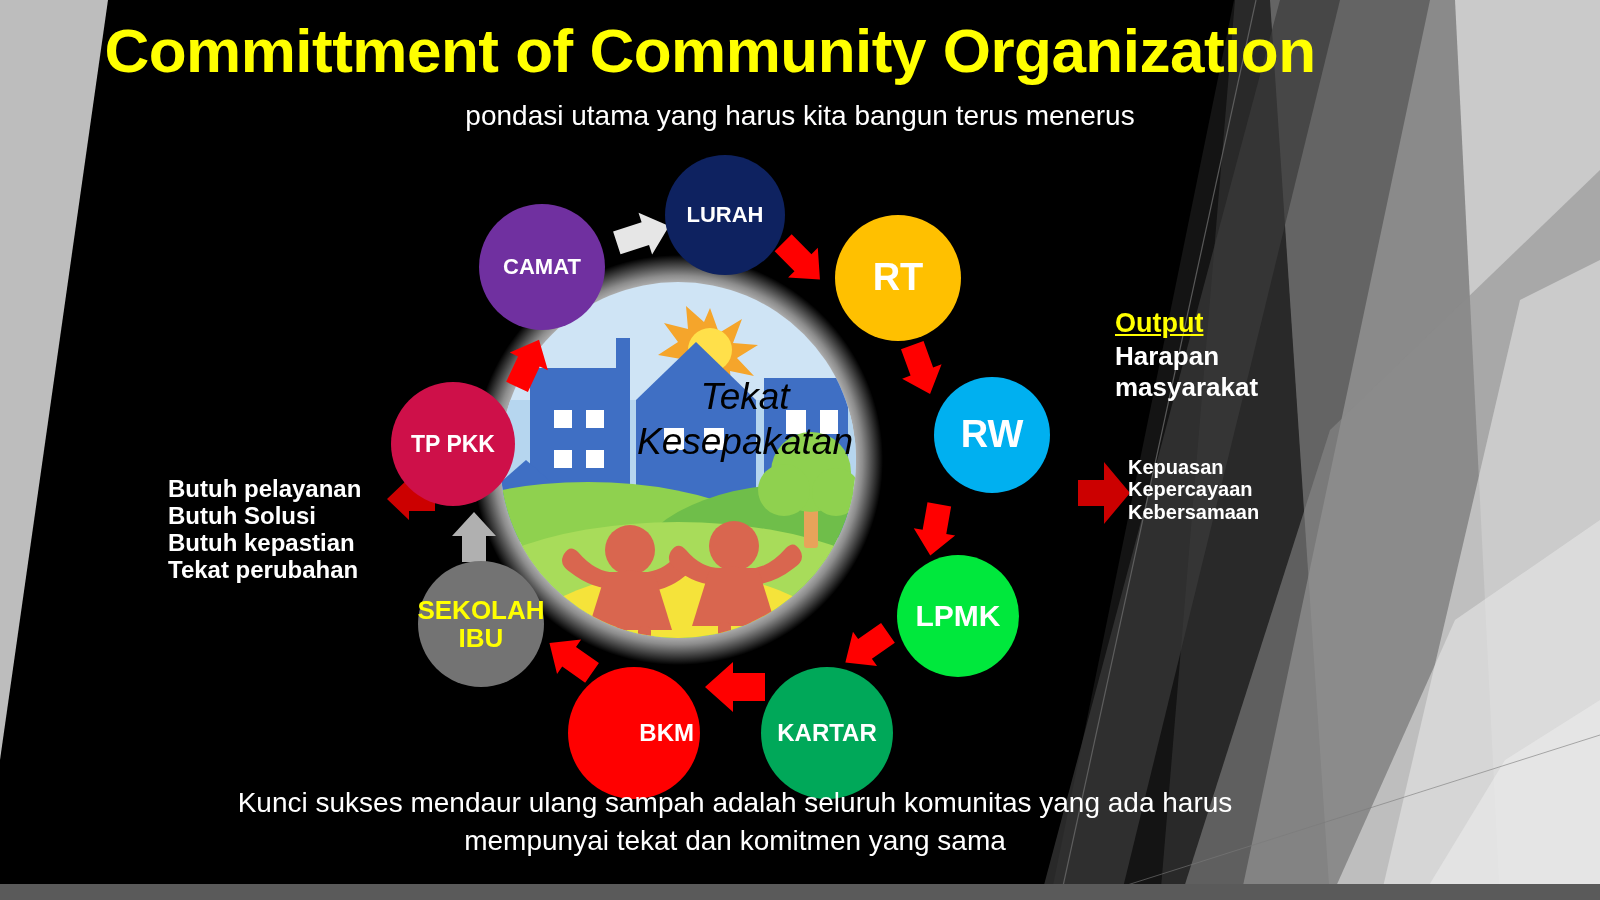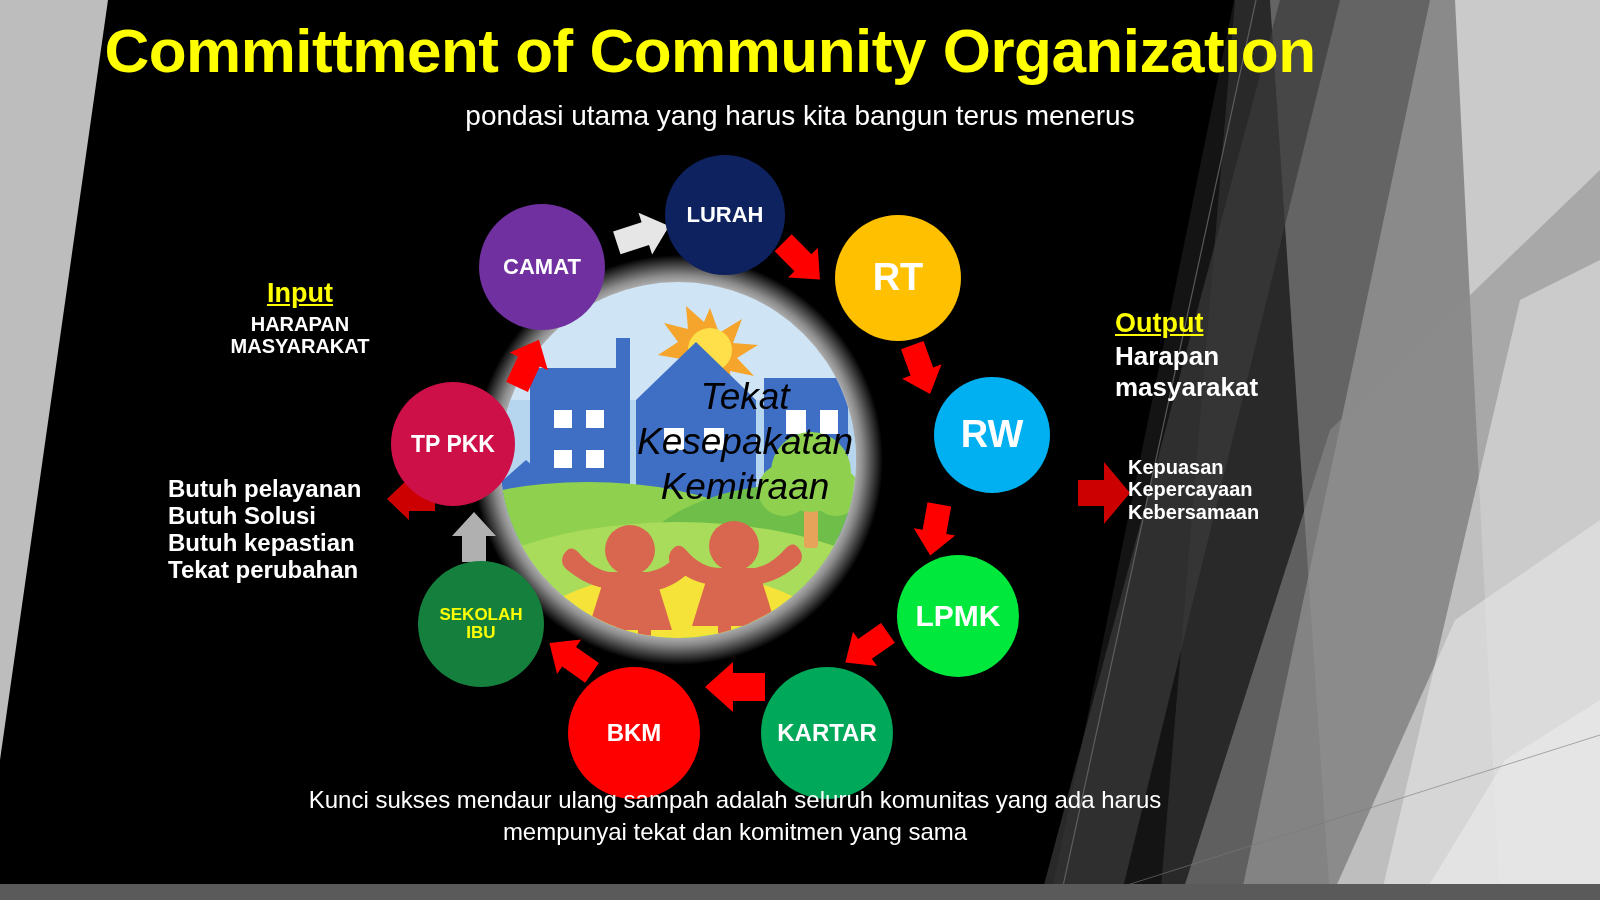--- a/index.html
+++ b/index.html
@@ -42,21 +42,21 @@
   }
   #output-list{
     position:absolute;left:1128px;top:456px;width:270px;
     font-size:20px;font-weight:700;color:#ffffff;line-height:1.12;text-align:left;
   }
   #output-arrow{position:absolute;left:1078px;top:462px;width:52px;height:62px;}
 
   
   #caption{
     position:absolute;left:180px;top:784px;width:1110px;text-align:center;
-    font-size:24px;color:#ffffff;line-height:1.35;
+    font-size:28px;color:#ffffff;line-height:1.35;
   }
 
   
   #center-img{
     position:absolute;left:468px;top:250px;width:420px;height:420px;
   }
   #center-text{
     position:absolute;left:600px;top:374px;width:290px;text-align:center;
     font-size:37px;color:#000000;line-height:1.22;font-weight:400;
     pointer-events:none;
@@ -100,27 +100,20 @@
     <line x1="1600" y1="735" x2="1080" y2="900" stroke="#7a7a7a" stroke-width="1" opacity="0.6"></line>
 
     <rect x="0" y="884" width="1600" height="16" fill="#5a5a5a"></rect>
   </svg>
 
   <div id="title">Committment of Community Organization</div>
   <div id="subtitle">
     <div>pondasi utama yang harus kita bangun terus menerus</div>
   </div>
 
-  <div id="input-block">
-    <div class="side-head">Input</div>
-    <div id="input-sub">
-      <div>HARAPAN</div>
-      <div>MASYARAKAT</div>
-    </div>
-  </div>
   <div id="input-list">
     <div>Butuh pelayanan</div>
     <div>Butuh Solusi</div>
     <div>Butuh kepastian</div>
     <div>Tekat perubahan</div>
   </div>
 
   <div id="output-block">
     <div class="side-head">Output</div>
     <div id="output-sub">
@@ -207,21 +200,20 @@
         <path d="M242 318 h48 l18 58 h-84 z"></path>
         <rect x="250" y="372" width="13" height="66" rx="5"></rect>
         <rect x="274" y="372" width="13" height="66" rx="5"></rect>
       </g>
     </g>
   </svg>
 
   <div id="center-text">
     <div>Tekat</div>
     <div>Kesepakatan</div>
-    <div>Kemitraan</div>
   </div>
 
   <svg id="arrows" viewBox="0 0 1600 900">
 
     <g transform="translate(610,222) rotate(-18)">
       <polygon points="0,10 30,10 30,0 55,22 30,44 30,34 0,34" fill="#E6E6E6"></polygon>
     </g>
 
     <g transform="translate(798,228) rotate(45)">
       <polygon points="0,9 28,9 28,0 52,21 28,42 28,33 0,33" fill="#FF0000"></polygon>
@@ -268,24 +260,24 @@
     </div>
   <div class="node" style="left: 934px; top: 377px; width: 116px; height: 116px; background: rgb(0, 176, 240); color: rgb(255, 255, 255); font-size: 38px;">
       <span>RW</span>
     </div>
   <div class="node" style="left: 897px; top: 555px; width: 122px; height: 122px; background: rgb(0, 232, 60); color: rgb(255, 255, 255); font-size: 30px;">
       <span>LPMK</span>
     </div>
   <div class="node" style="left: 761px; top: 667px; width: 132px; height: 132px; background: rgb(0, 168, 89); color: rgb(255, 255, 255); font-size: 24px;">
       <span>KARTAR</span>
     </div>
-  <div class="node" style="left: 568px; top: 667px; width: 132px; height: 132px; background: rgb(255, 0, 0); color: rgb(255, 255, 255); font-size: 24px;">
+  <div class="node" style="left: 568px; top: 667px; width: 132px; height: 132px; background: rgb(255, 0, 0); color: rgb(255, 255, 255); font-size: 24px; justify-content: flex-end;">
       <span>BKM</span>
     </div>
-  <div class="node" style="left: 418px; top: 561px; width: 126px; height: 126px; background: #15803d; color: rgb(255, 255, 0); font-size: 17px;">
+  <div class="node" style="left: 418px; top: 561px; width: 126px; height: 126px; background: #737373; color: rgb(255, 255, 0); font-size: 26px;">
       <span>SEKOLAH IBU</span>
     </div>
   <div class="node" style="left: 391px; top: 382px; width: 124px; height: 124px; background: rgb(206, 16, 73); color: rgb(255, 255, 255); font-size: 23px;">
       <span>TP PKK</span>
     </div>
   <div class="node" style="left: 479px; top: 204px; width: 126px; height: 126px; background: rgb(112, 48, 160); color: rgb(255, 255, 255); font-size: 22px;">
       <span>CAMAT</span>
     </div>
 
   <div id="caption">

